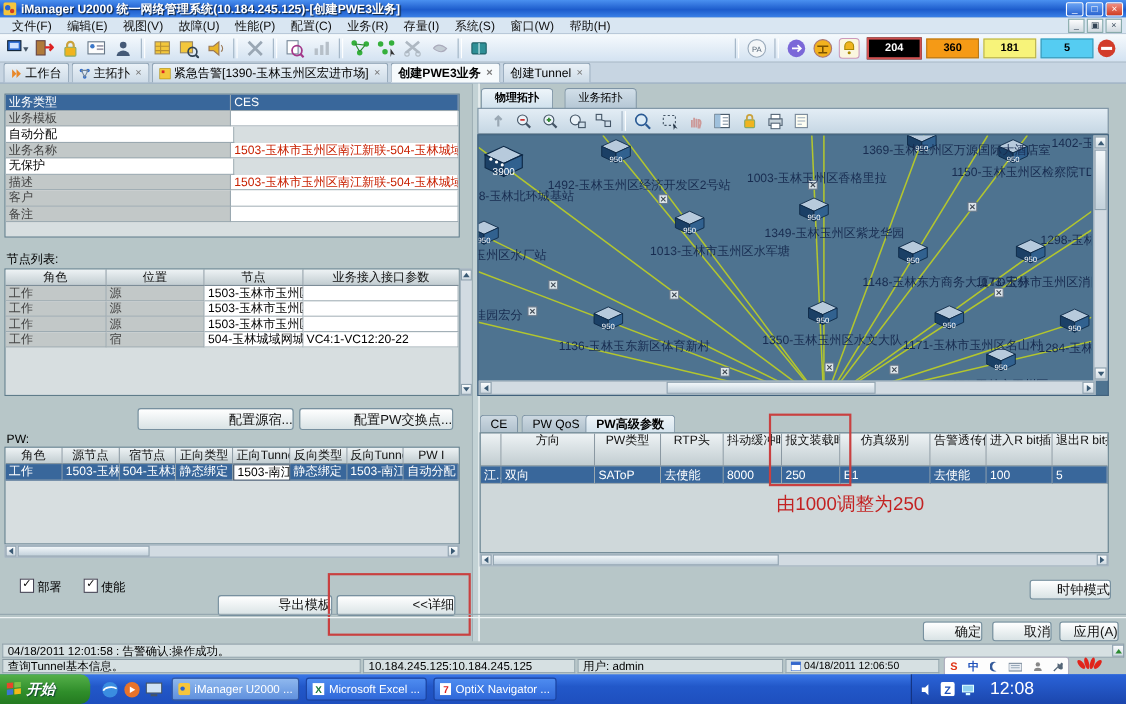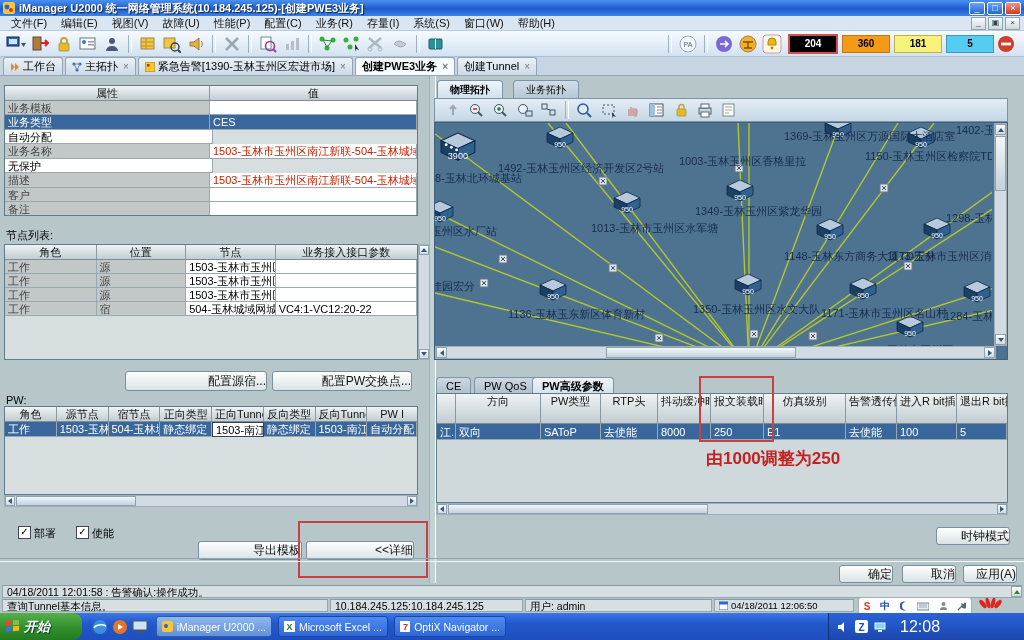--- a/index.html
+++ b/index.html
@@ -58,21 +58,21 @@
   .sb{position:absolute;background:#d2dbe2;border:1px solid #9fb0bc;box-sizing:border-box}
   .sbtn{position:absolute;background:linear-gradient(#fbfdfe,#cfdae2);border:1px solid #8fa2af;box-sizing:border-box;
     display:flex;align-items:center;justify-content:center}
   .thumb{position:absolute;background:linear-gradient(#f2f7fa,#c4d2dc);border:1px solid #8fa2af;box-sizing:border-box}
   .aru{width:0;height:0;border-left:3px solid transparent;border-right:3px solid transparent;border-bottom:4px solid #3a5a74}
   .ard{width:0;height:0;border-left:3px solid transparent;border-right:3px solid transparent;border-top:4px solid #3a5a74}
   .arl{width:0;height:0;border-top:3px solid transparent;border-bottom:3px solid transparent;border-right:4px solid #3a5a74}
   .arr{width:0;height:0;border-top:3px solid transparent;border-bottom:3px solid transparent;border-left:4px solid #3a5a74}
   
   .ann{position:absolute;border:2px solid #c94040;pointer-events:none}
-  .anntext{position:absolute;color:#c32222;font-weight:bold;font-size:17px;white-space:nowrap}
+  .anntext{position:absolute;color:#c32222;font-weight:normal;font-size:17px;white-space:nowrap}
   
   .stbox{position:absolute;border:1px solid #93a5ad;border-top-color:#8899a2;background:#d6e0e2;
     font-size:10.5px;line-height:12px;padding:0 4px;box-sizing:border-box;white-space:nowrap;overflow:hidden}
   .taskbar{left:0;top:613px;width:1024px;height:27px;
     background:linear-gradient(#3a77e8,#2258c9 40%,#1e4fbe);}
   .taskbtn{position:absolute;top:3px;height:21px;border-radius:3px;border:1px solid #1c44a0;
     background:linear-gradient(#4e8cf0,#2f67d8);color:#fff;font-size:10.5px;display:flex;
     align-items:center;padding:0 5px;box-sizing:border-box;white-space:nowrap;overflow:hidden}
   .chk{position:absolute;width:11px;height:11px;background:#fff;border:1px solid #445;
     font-size:10px;line-height:10px;text-align:center;color:#000}
@@ -302,31 +302,27 @@
     <span>创建PWE3业务</span>
       <span class="x">×</span>
   </div>
   <div class="wtab">
     <span>创建Tunnel</span>
       <span class="x">×</span>
   </div>
 </div>
 
 <div class="tbl" style="left:4px;top:85px;width:414px;height:131px">
-  <div class="trow">
-      <div class="td th" style="width:206px">属性</div>
-      <div class="td th" style="width:208px;border-right:none">值</div>
+  <div class="trow sel">
+      <div class="td sel" style="width:206px">业务类型</div>
+      <div class="td sel" style="width:208px">CES</div>
     </div>
   <div class="trow">
       <div class="td cg" style="width:206px">业务模板</div>
       <div class="td cw" style="width:208px"></div>
-    </div>
-  <div class="trow sel">
-      <div class="td sel" style="width:206px">业务类型</div>
-      <div class="td sel" style="width:208px">CES</div>
     </div>
   <div class="trow">
       <div class="td cw" style="width:208px">自动分配</div>
     </div>
   <div class="trow">
       <div class="td cg" style="width:206px">业务名称</div>
       <div class="td cw red" style="width:208px">1503-玉林市玉州区南江新联-504-玉林城域网城东...</div>
     </div>
   <div class="trow">
       <div class="td cw" style="width:208px">无保护</div>

